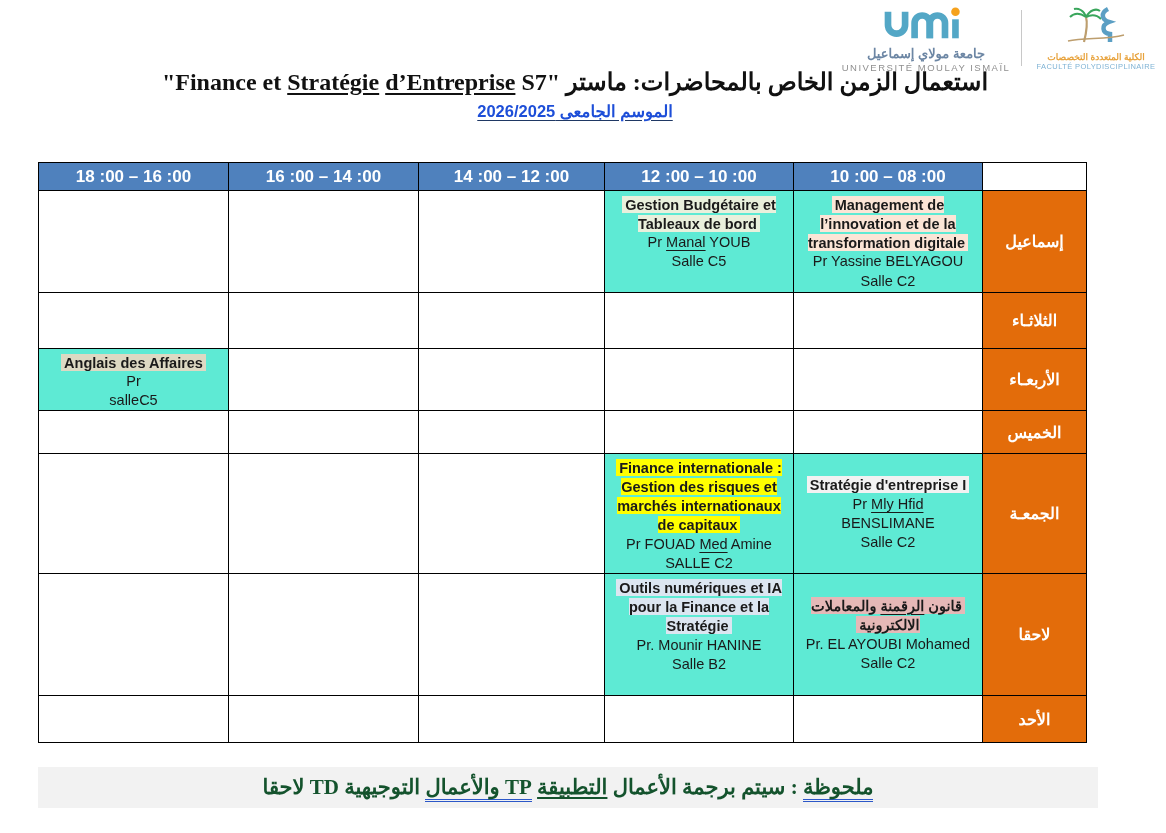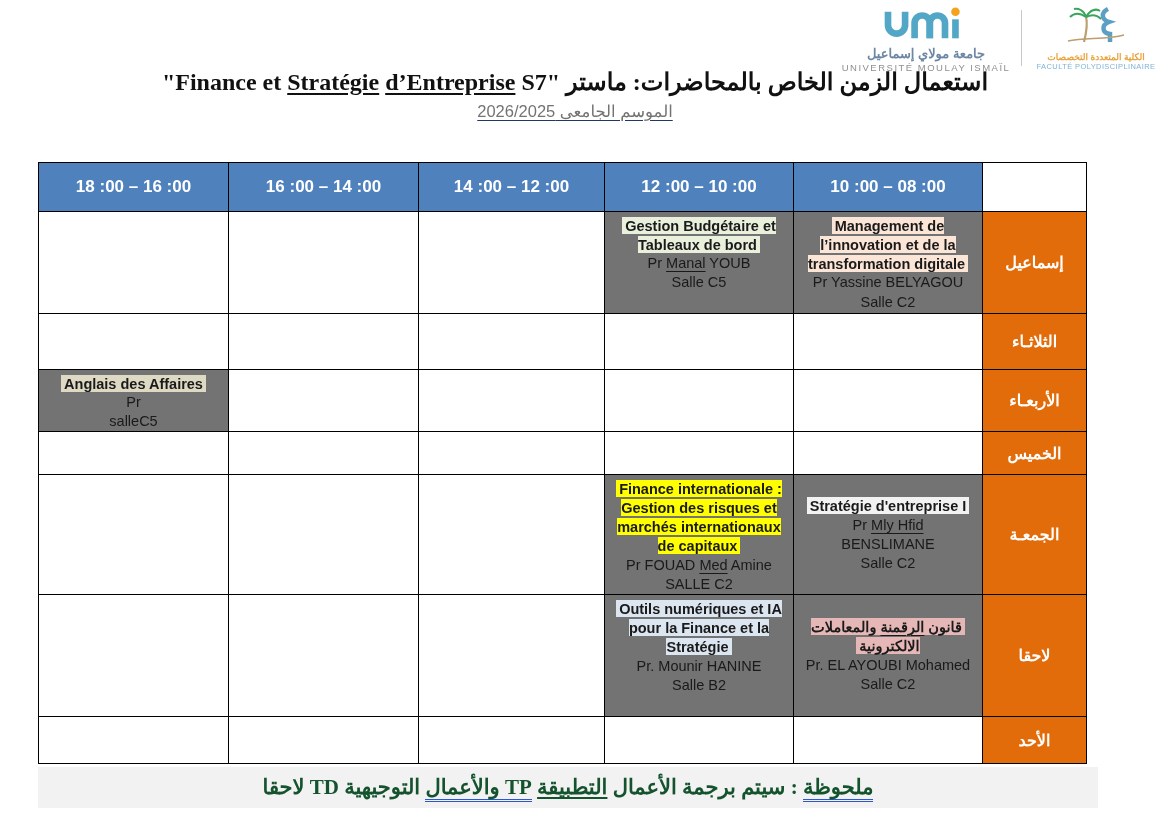--- a/index.html
+++ b/index.html
@@ -17,21 +17,21 @@
   .fp-block { width:128px; text-align:center; }
   .fp-ar { color:#e8a33d; font-size:9px; font-weight:bold; direction:rtl; }
   .fp-fr { color:#7fb3d5; font-size:7.5px; letter-spacing:0.4px; }
   
   .title {
     position:absolute; top:68px; left:0; width:1150px; text-align:center; direction:rtl;
     font-family:"Liberation Serif", serif; font-weight:bold; font-size:24px; color:#111;
   }
   .subtitle {
     position:absolute; top:102px; left:0; width:1150px; text-align:center; direction:rtl;
-    font-weight:normal; font-size:16.5px; color:#737373;
+    font-weight:bold; font-size:16.5px; color:#1d4ed8;
   }
   .subtitle .u { text-decoration:underline; text-decoration-color:#1F3864; text-underline-offset:3px; }
   .sq {
     text-decoration-line:underline; text-decoration-style:wavy;
     text-decoration-color:#cc1111; text-decoration-thickness:1.2px; text-underline-offset:3px;text-decoration:underline;
   }
   
   table.tt { position:absolute; left:38px; top:162px; border-collapse:collapse; table-layout:fixed; }
   .tt th, .tt td { border:1.6px solid #000; padding:0; overflow:hidden; }
   .tt thead th {
@@ -39,21 +39,21 @@
     text-align:center; vertical-align:middle;
   }
   .tt thead th.blank { background:#fff; }
   td.day {
     background:#E36C0A; color:#fff; font-weight:bold; font-size:16px;
     text-align:center; vertical-align:middle; direction:rtl;
     font-family:"Liberation Serif", serif;
   }
   td.course {
     text-align:center; font-size:14.5px; color:#1a1a1a;
-    vertical-align:top; padding:4px 2px 0 2px; line-height:1.32; background:#737373;
+    vertical-align:top; padding:4px 2px 0 2px; line-height:1.32; background:#5eead4;
   }
   td.course.mid { vertical-align:middle; padding-top:0; }
   td.empty { background:#fff; }
   .hl { font-weight:bold; padding:0.5px 3px; }
   .hl-green  { background:#E9F0DC; }
   .hl-peach  { background:#FBE5D6; }
   .hl-tan    { background:#DDD9C3; }
   .hl-yellow { background:#FFFF00; }
   .hl-gray   { background:#F2F2F2; }
   .hl-blue   { background:#DCE6F1; }
@@ -105,21 +105,21 @@
 <table class="tt">
   <colgroup>
     <col style="width:190px">
       <col style="width:190px">
       <col style="width:186px">
     <col style="width:189px">
       <col style="width:189px">
       <col style="width:104px">
   </colgroup>
   <thead>
-    <tr style="height:49px">
+    <tr style="height:28px">
       <th>18 :00 – 16 :00</th>
       <th>16 :00 – 14 :00</th>
       <th>14 :00 – 12 :00</th>
       <th>12 :00 – 10 :00</th>
       <th>10 :00 – 08 :00</th>
       <th class="blank"></th>
     </tr>
   </thead>
   <tbody>
 

